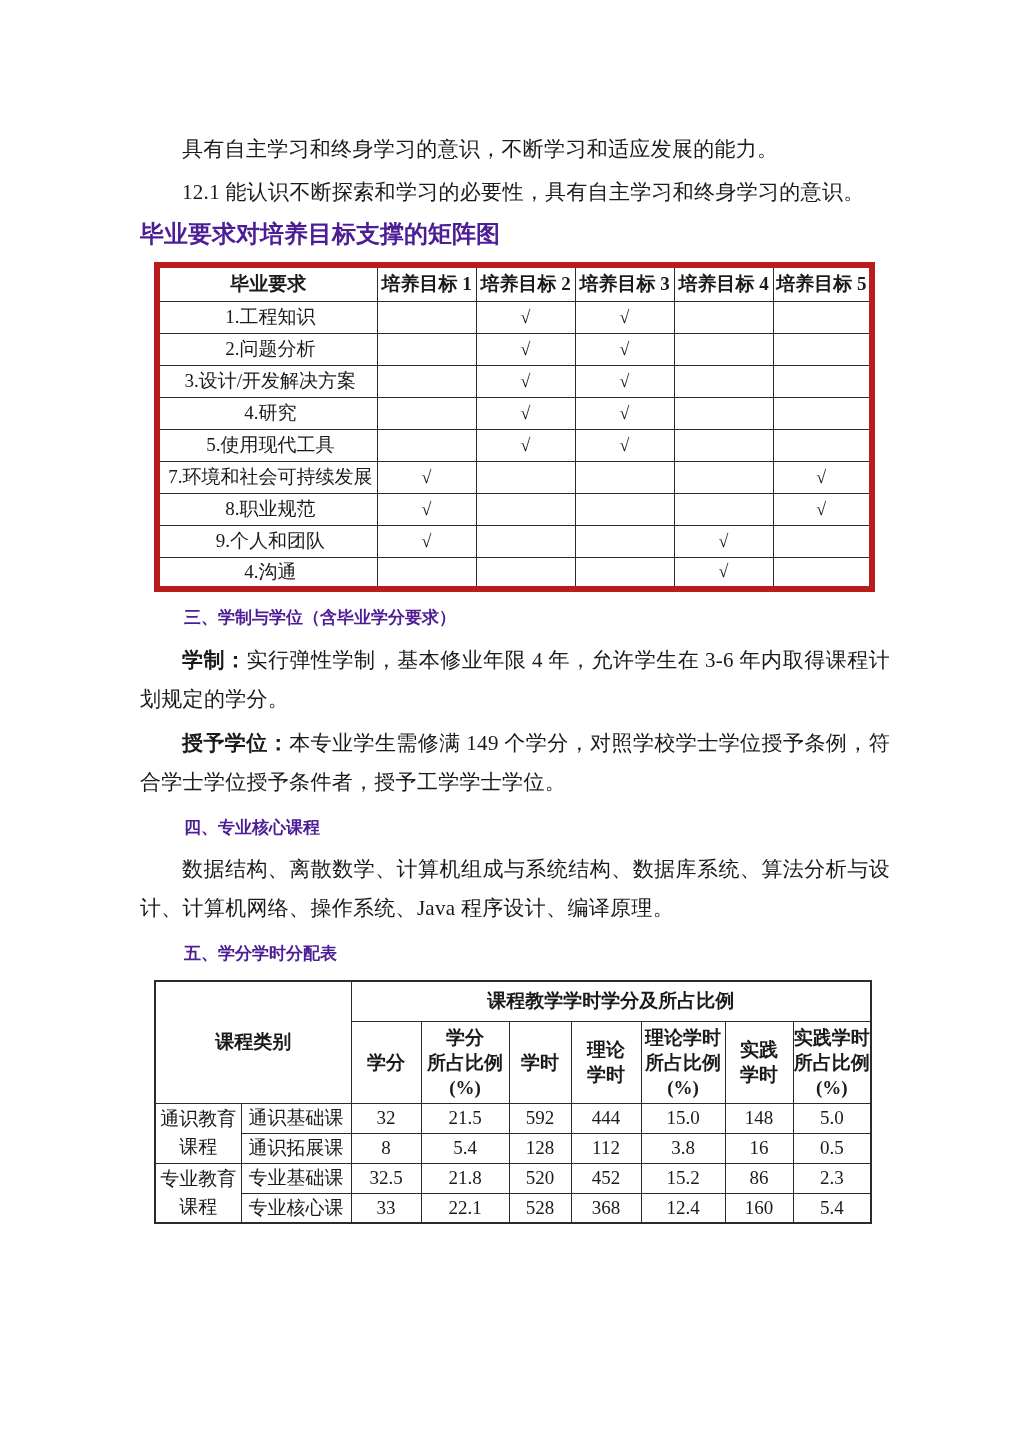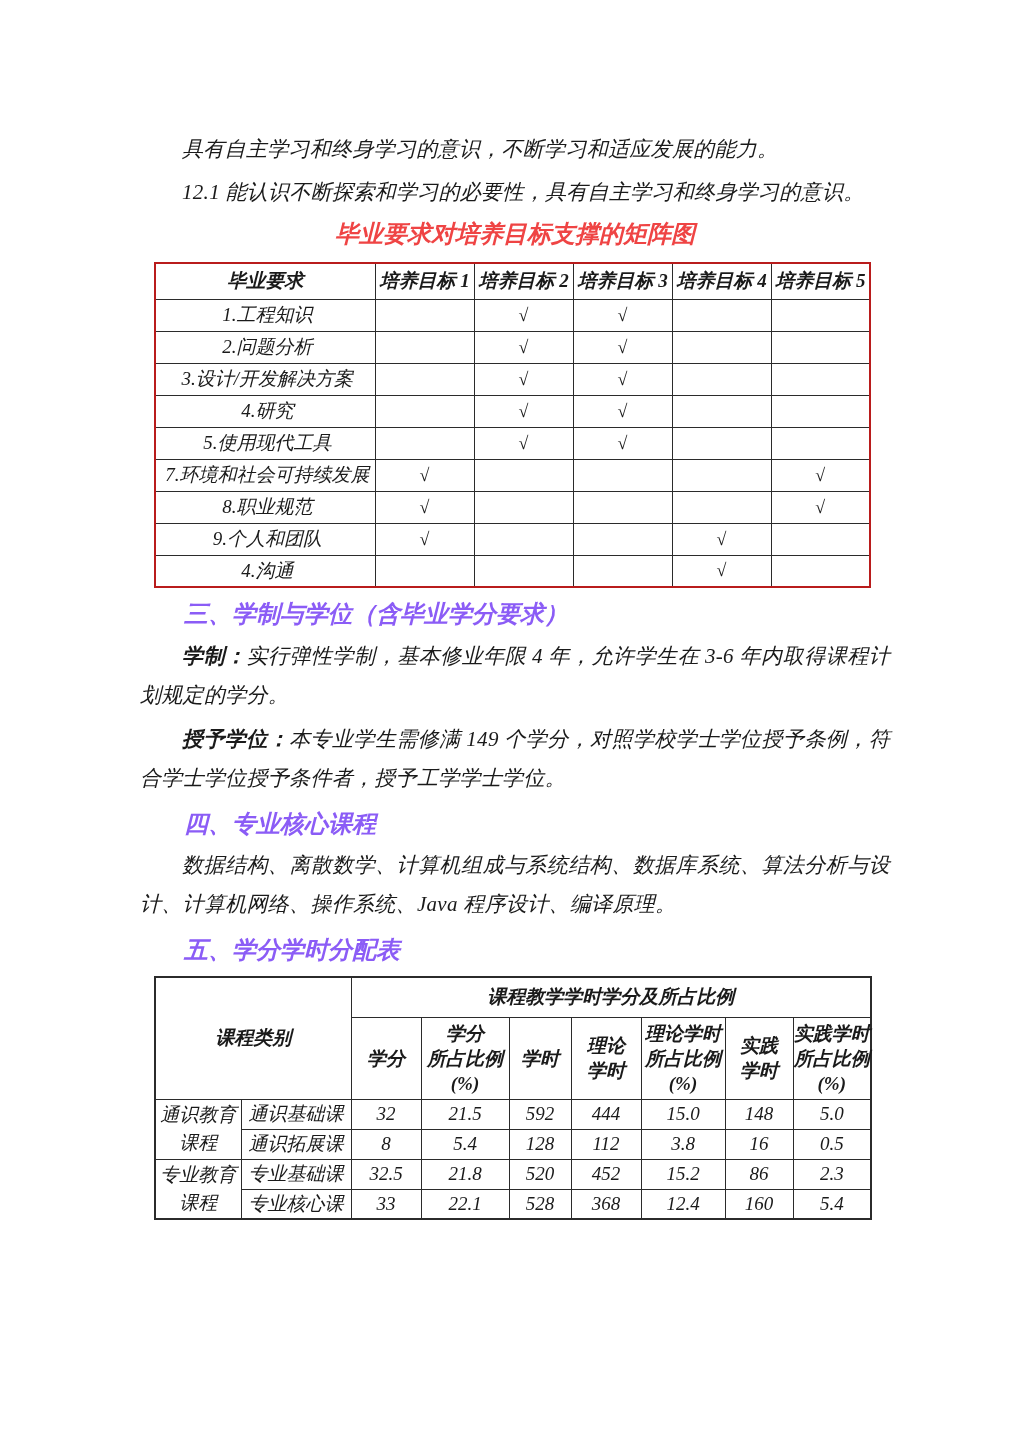--- a/index.html
+++ b/index.html
@@ -6,60 +6,59 @@
   html, body { background: #ffffff; }
   .page {
     position: relative;
     width: 1024px;
     height: 1448px;
     background: #ffffff;
     color: #1a1a1a;
     font-family: "Liberation Serif", "DejaVu Serif", serif;
     padding: 130px 134px 0 140px;
     overflow: hidden;
-    font-style: italic;
   }
   
   .para {
     font-size: 21px;
     line-height: 39px;
     text-indent: 2em;
     margin-bottom: 4px;
     letter-spacing: 0.3px;
     text-align: justify;
   }
   .para .lead {
     font-family: "Liberation Sans", "DejaVu Sans", sans-serif;
     font-weight: bold;
   }
   
   .doc-title {
     font-family: "Liberation Sans", "DejaVu Sans", sans-serif;
     font-weight: bold;
     font-size: 24px;
-    text-align: center;
+    text-align: left;
     line-height: 36px;
     margin: 4px 0 10px 0;
-    color: #ef4444;
+    color: #4c1d95;
   }
   .sec-heading {
     font-family: "Liberation Sans", "DejaVu Sans", sans-serif;
     font-weight: bold;
-    font-size: 24px;
+    font-size: 17px;
     line-height: 40px;
     padding-left: 44px;
     margin: 6px 0 2px 0;
-    color: #8b5cf6;
+    color: #4c1d95;
   }
   
   table { border-collapse: collapse; }
   .matrix {
     width: 716px;
     margin-left: 14px;
-    border: 2px solid #b91c1c;
+    border: 6px solid #b91c1c;
     table-layout: fixed;
   }
   .matrix th, .matrix td {
     border: 1px solid #2b2b2b;
     font-size: 19px;
     vertical-align: middle;
   }
   .matrix th {
     height: 36px;
     font-weight: bold;

